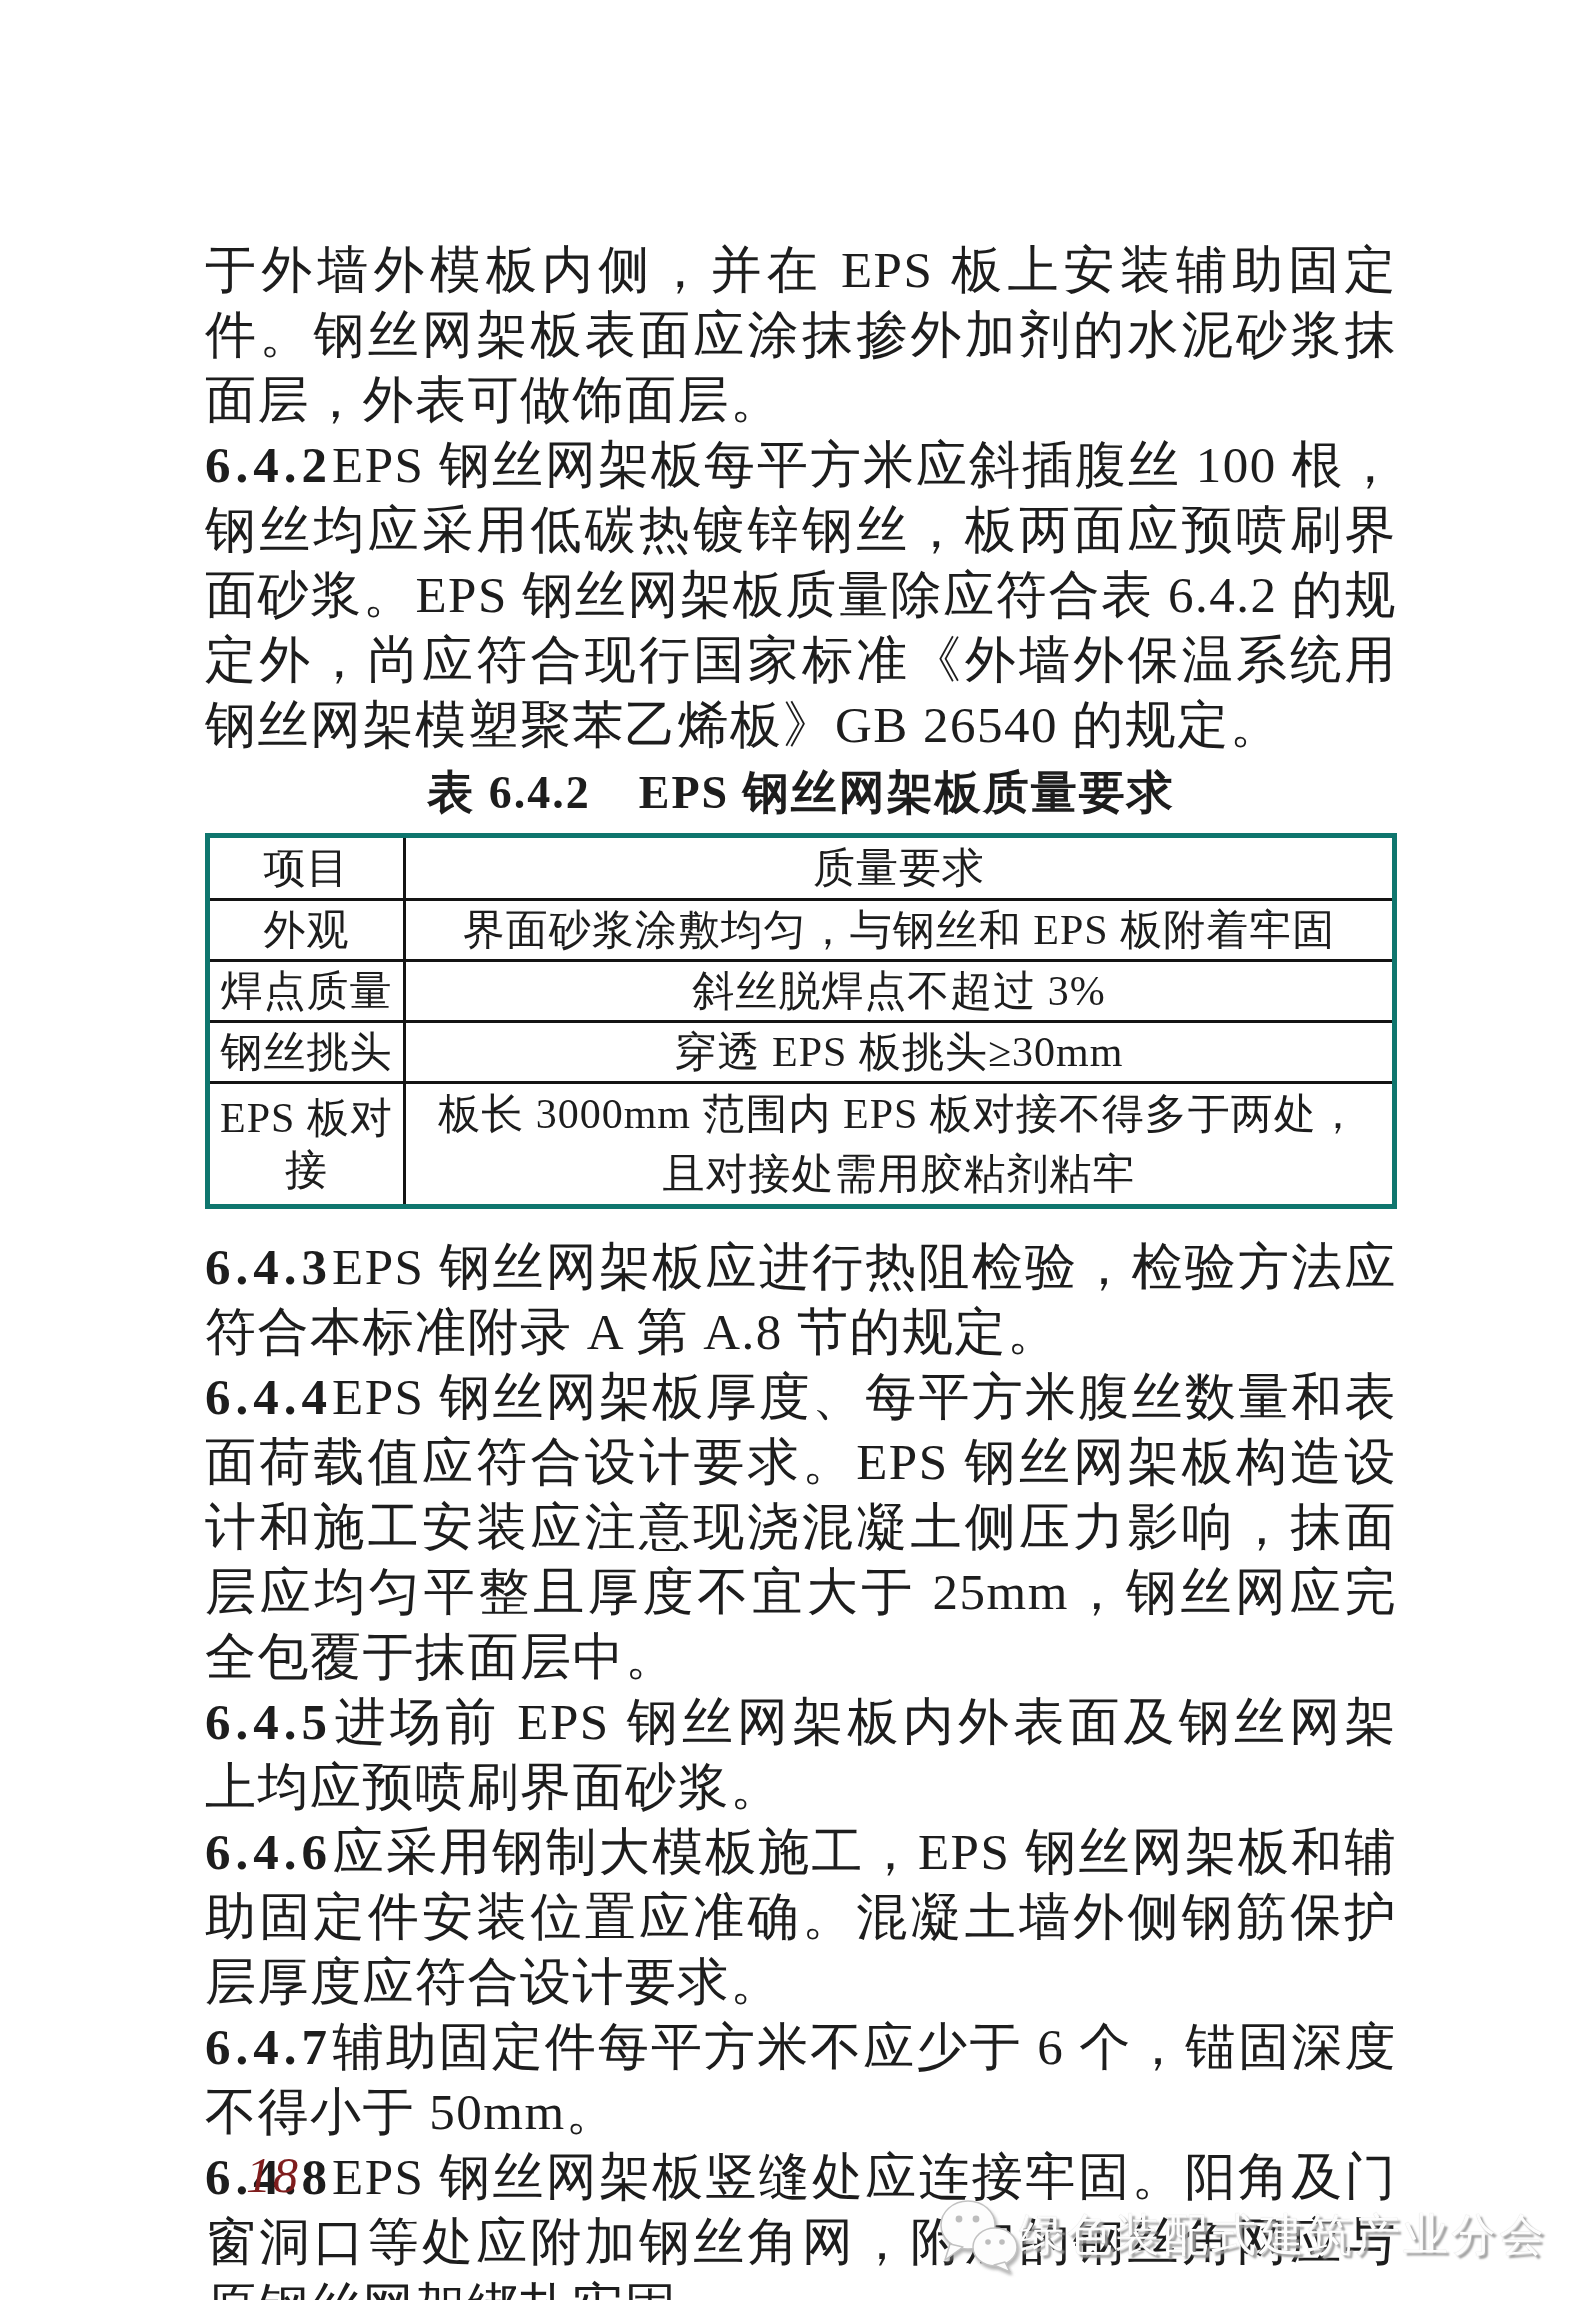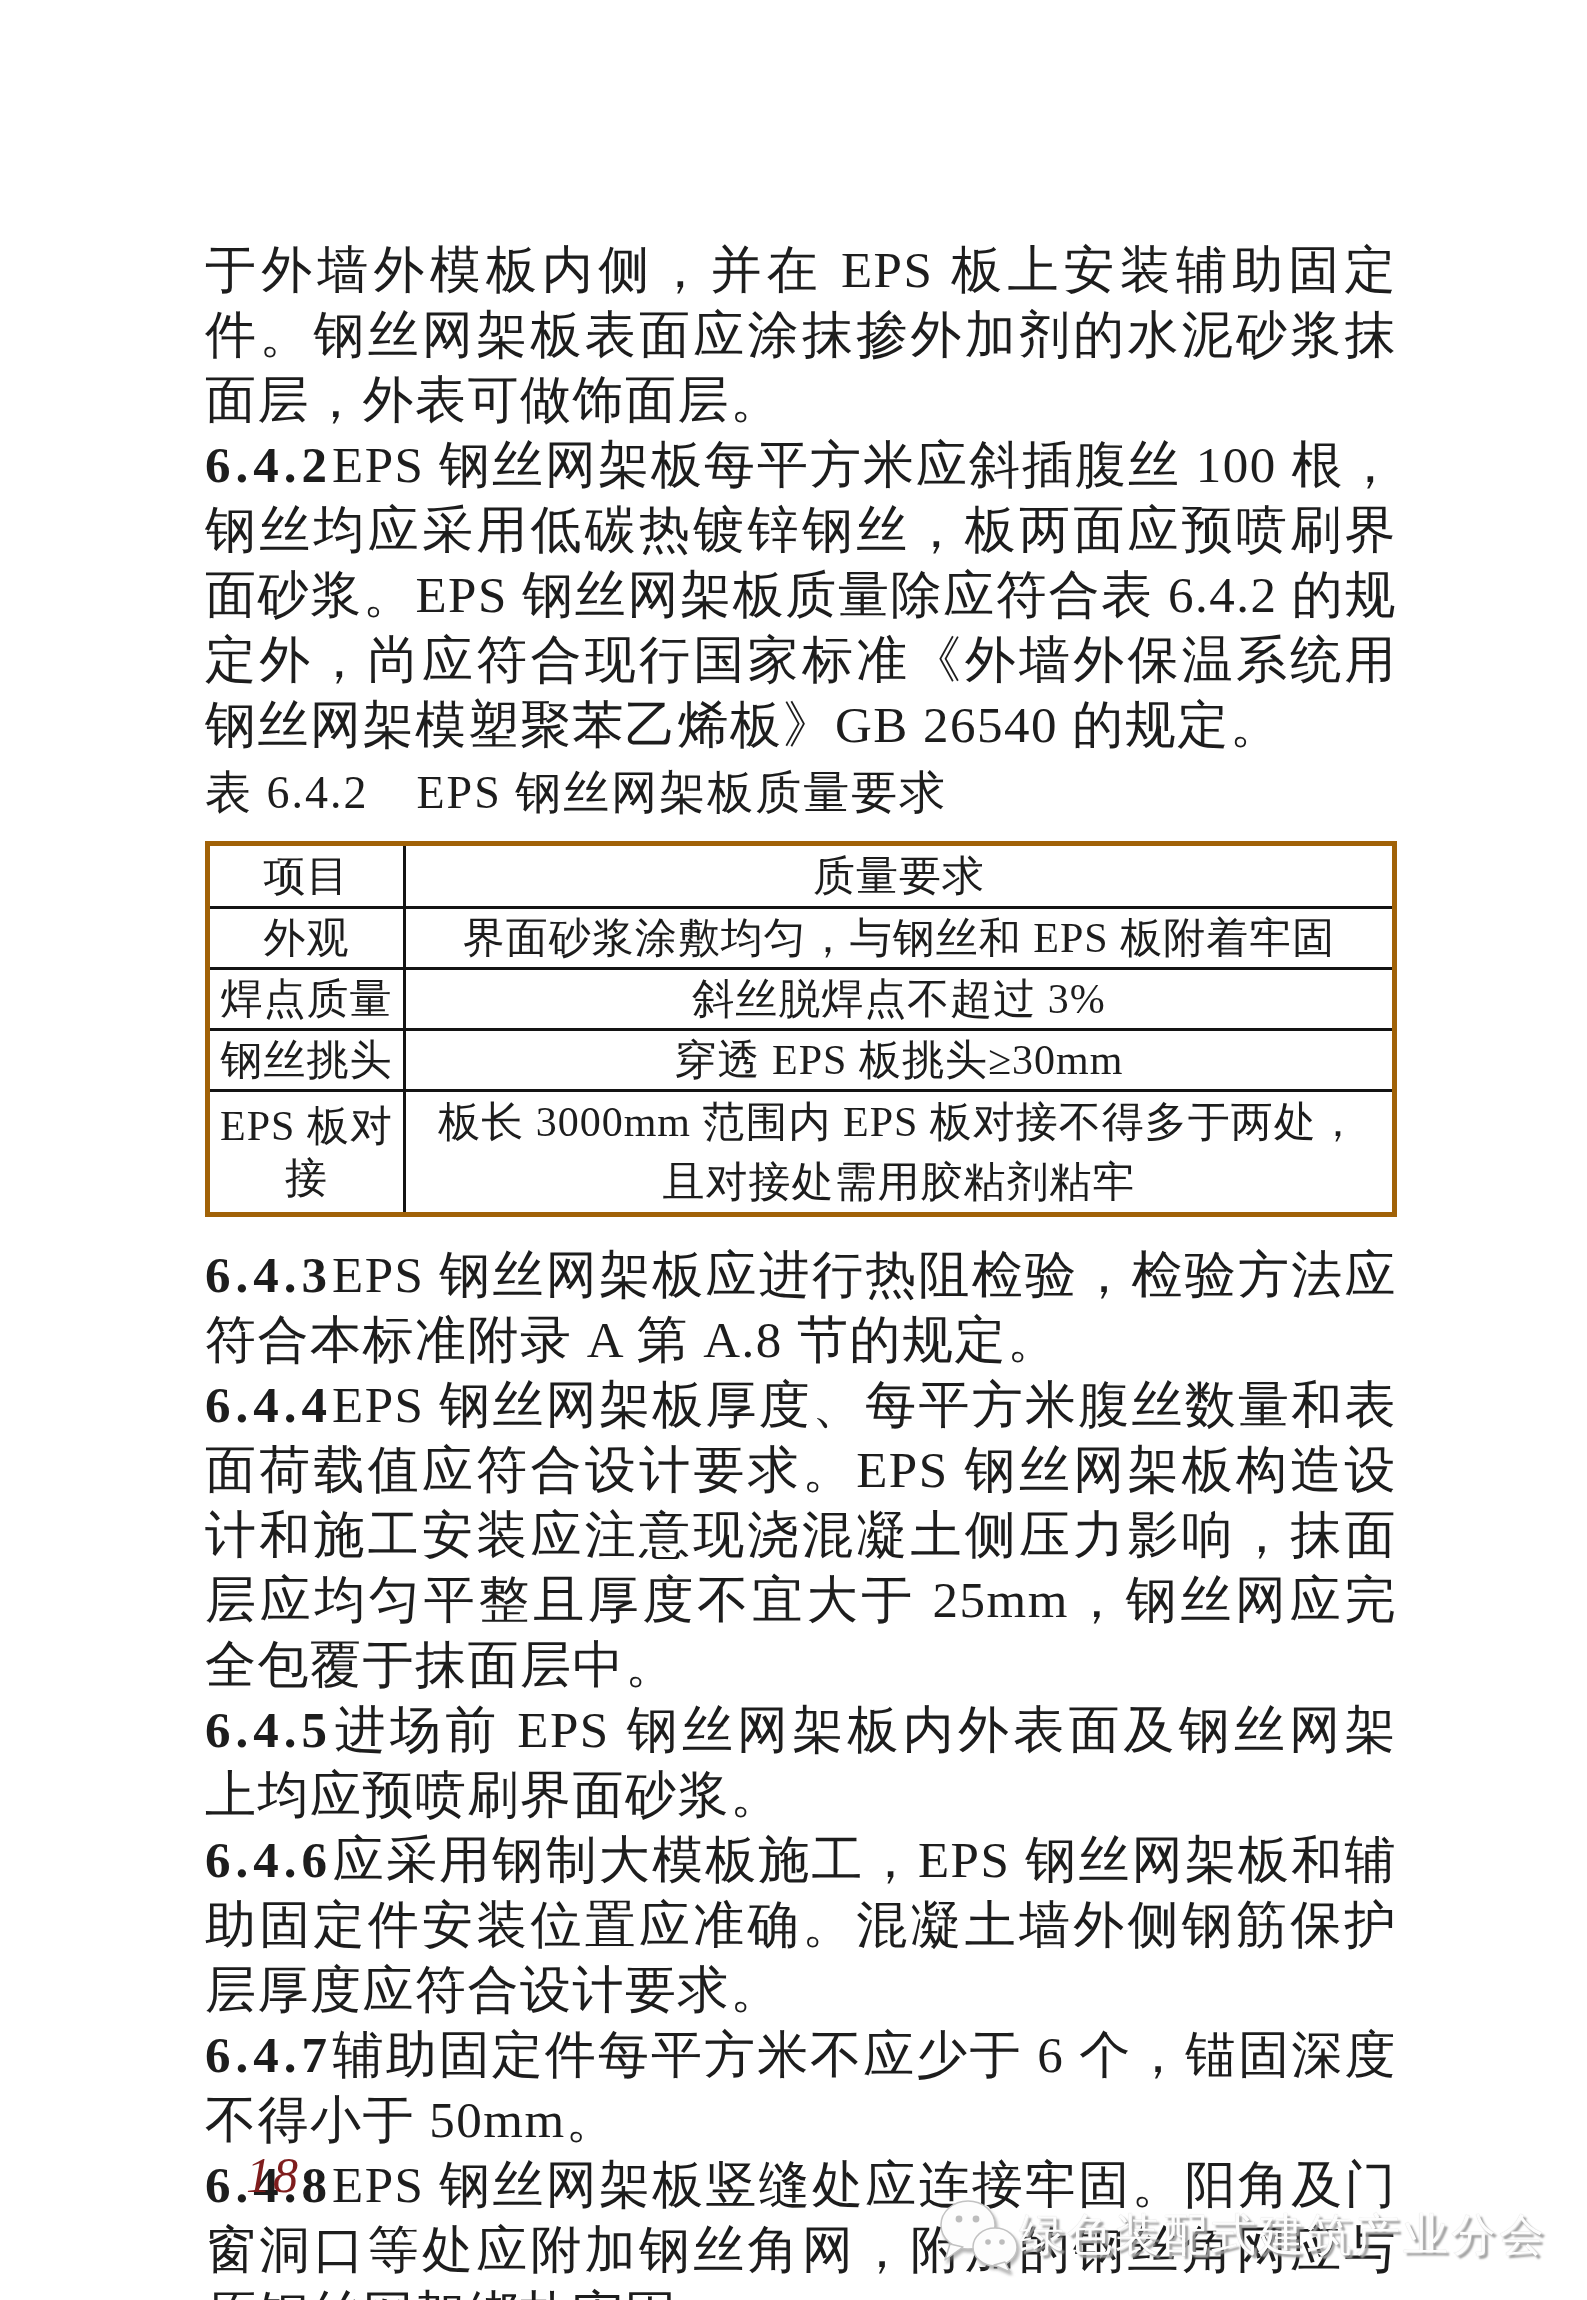--- a/index.html
+++ b/index.html
@@ -24,30 +24,31 @@
     text-align:justify;
     letter-spacing:1.5px;
   }
   .para .num{
     font-weight:bold;
     letter-spacing:5px;
     white-space:nowrap;
   }
   .after-table{margin-top:26px;}
   .tbl-title{
-    margin:2px 0 16px 0;
+    margin:2px 0 8px 0;
     font-size:46px;
     line-height:65px;
-    font-weight:normal;
+    font-weight:bold;
+    text-align:center;
     letter-spacing:2px;
   }
   table.qtable{
     width:100%;
     border-collapse:collapse;
-    border:5px solid #a16207;
+    border:5px solid #0f766e;
     table-layout:fixed;
   }
   table.qtable td{
     border:3px solid #141414;
     text-align:center;
     vertical-align:middle;
     font-size:42px;
     line-height:52px;
     letter-spacing:1px;
     padding:0 8px;

